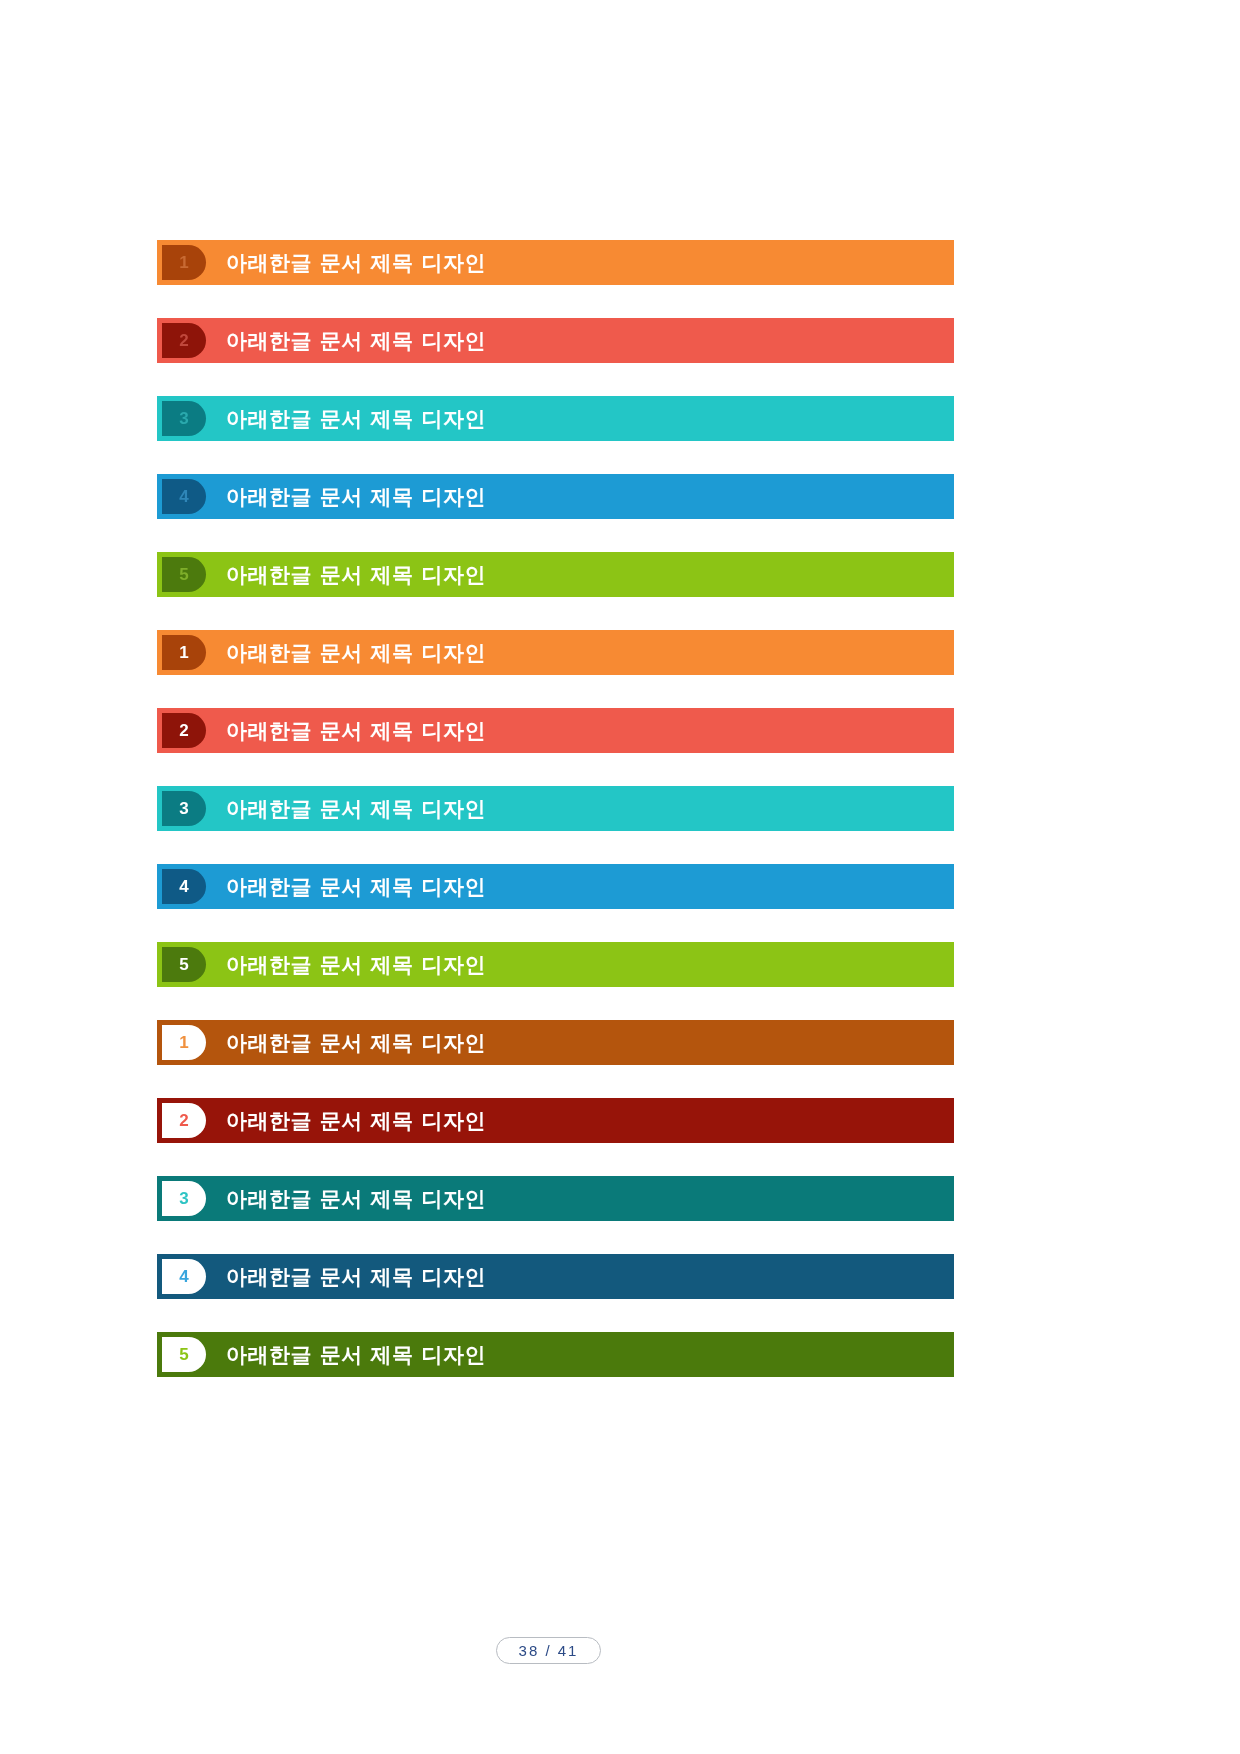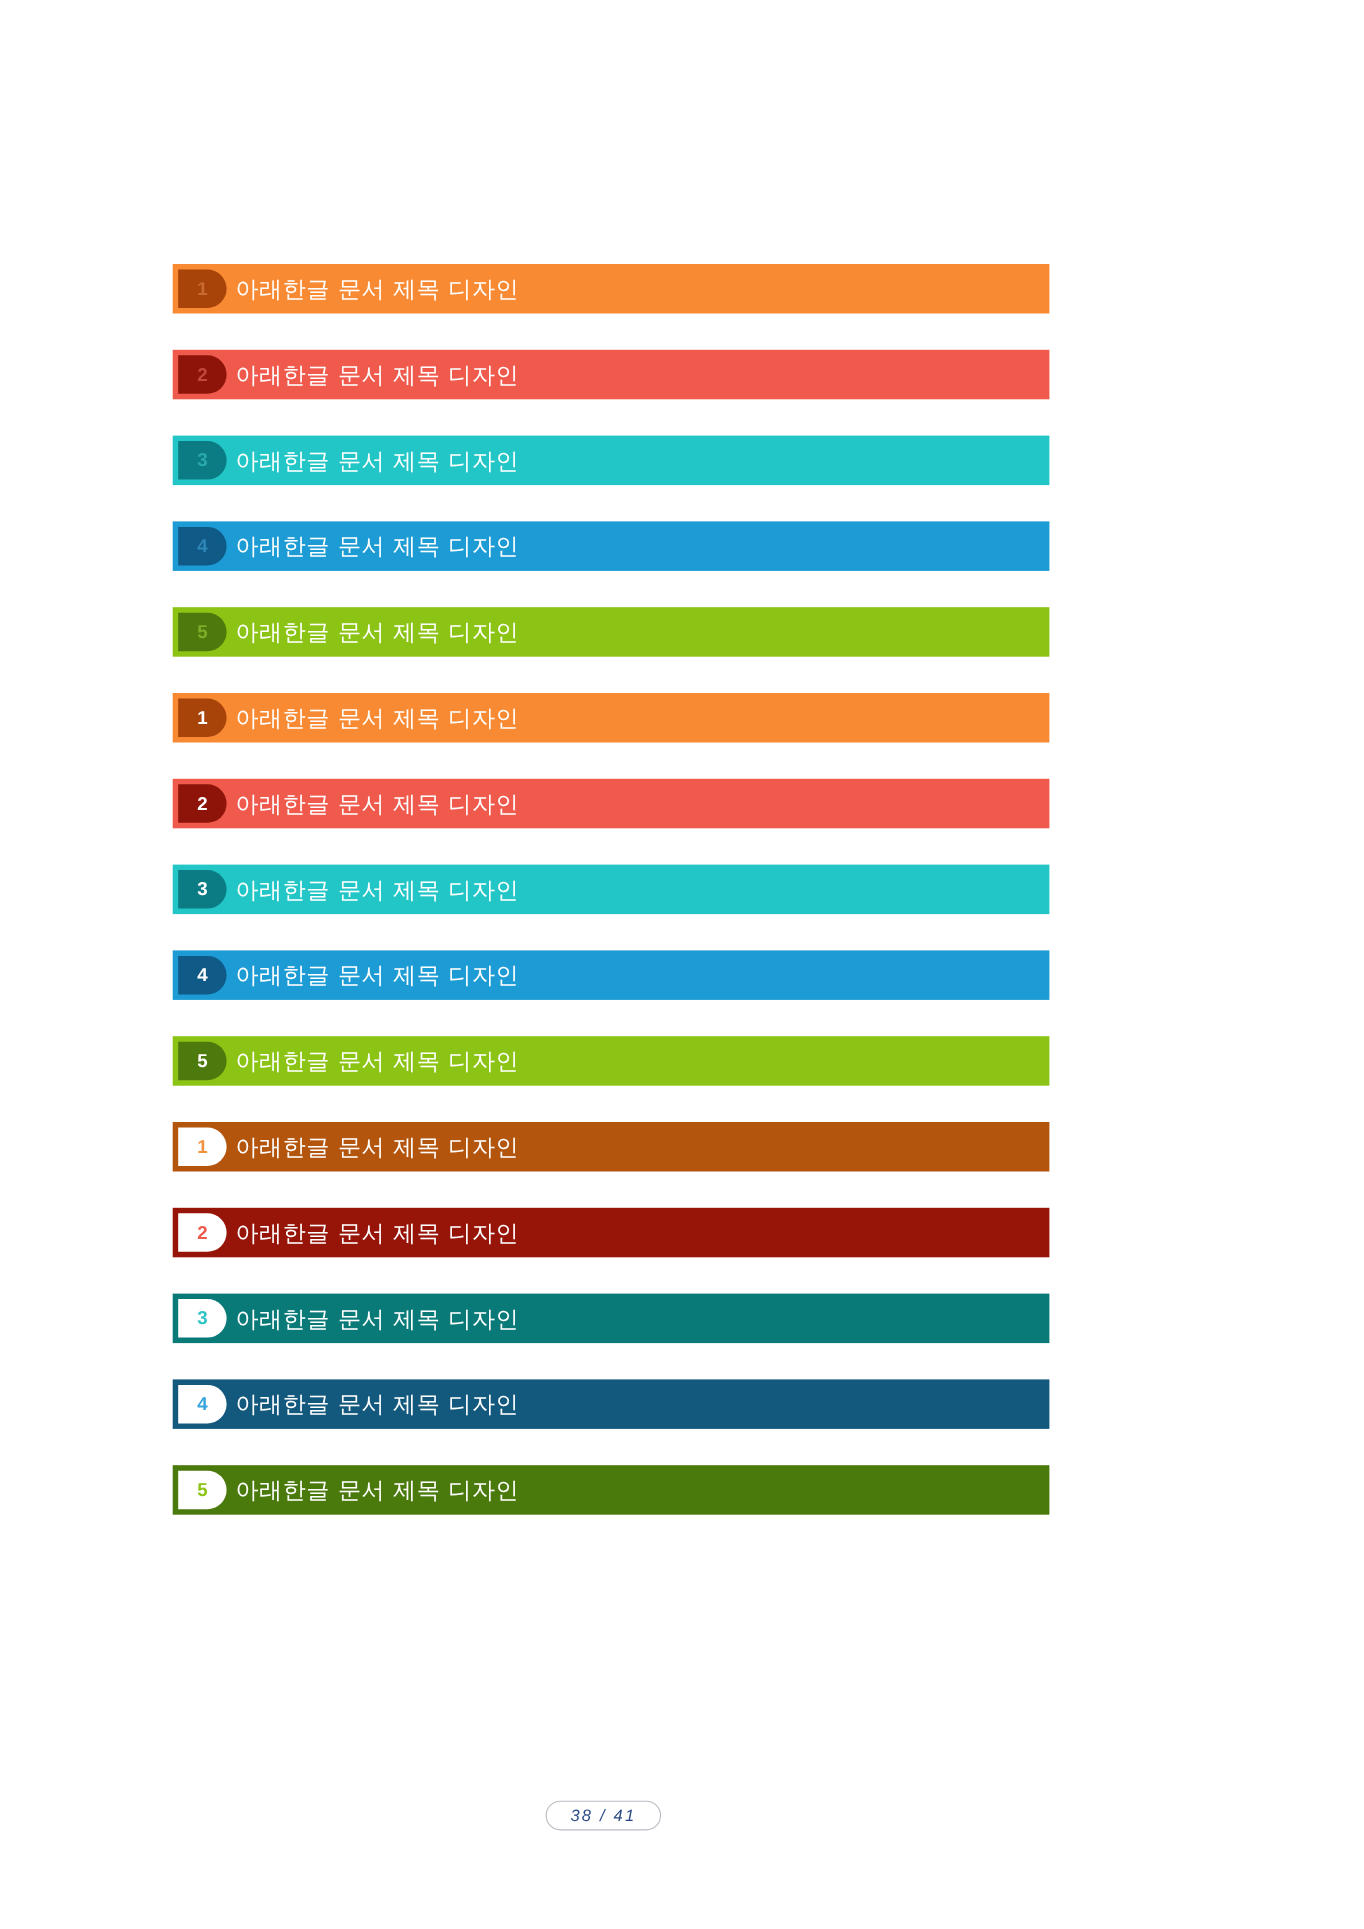--- a/index.html
+++ b/index.html
@@ -54,36 +54,35 @@
   }
 
   .badge-num {
     font-size: 17px;
     font-weight: bold;
     line-height: 1;
     font-family: "Liberation Sans", "DejaVu Sans", sans-serif;
   }
 
   .bar-title {
-    margin-left: 8px;
+    margin-left: 20px;
     font-size: 21px;
-    font-weight: normal;
+    font-weight: bold;
     letter-spacing: 0.5px;
     white-space: nowrap;
     font-family: "DejaVu Sans", "Liberation Sans", sans-serif;
   }
 
   #footer {
     position: absolute;
     left: 0;
     top: 1637px;
     width: 1097px;
     display: flex;
     justify-content: center;
-    font-style: italic;
   }
 
   .page-pill {
     border: 1px solid #b8bcc2;
     border-radius: 14px;
     padding: 4px 22px;
     font-size: 15px;
     color: #2b4a86;
     letter-spacing: 2px;
     background: #ffffff;

